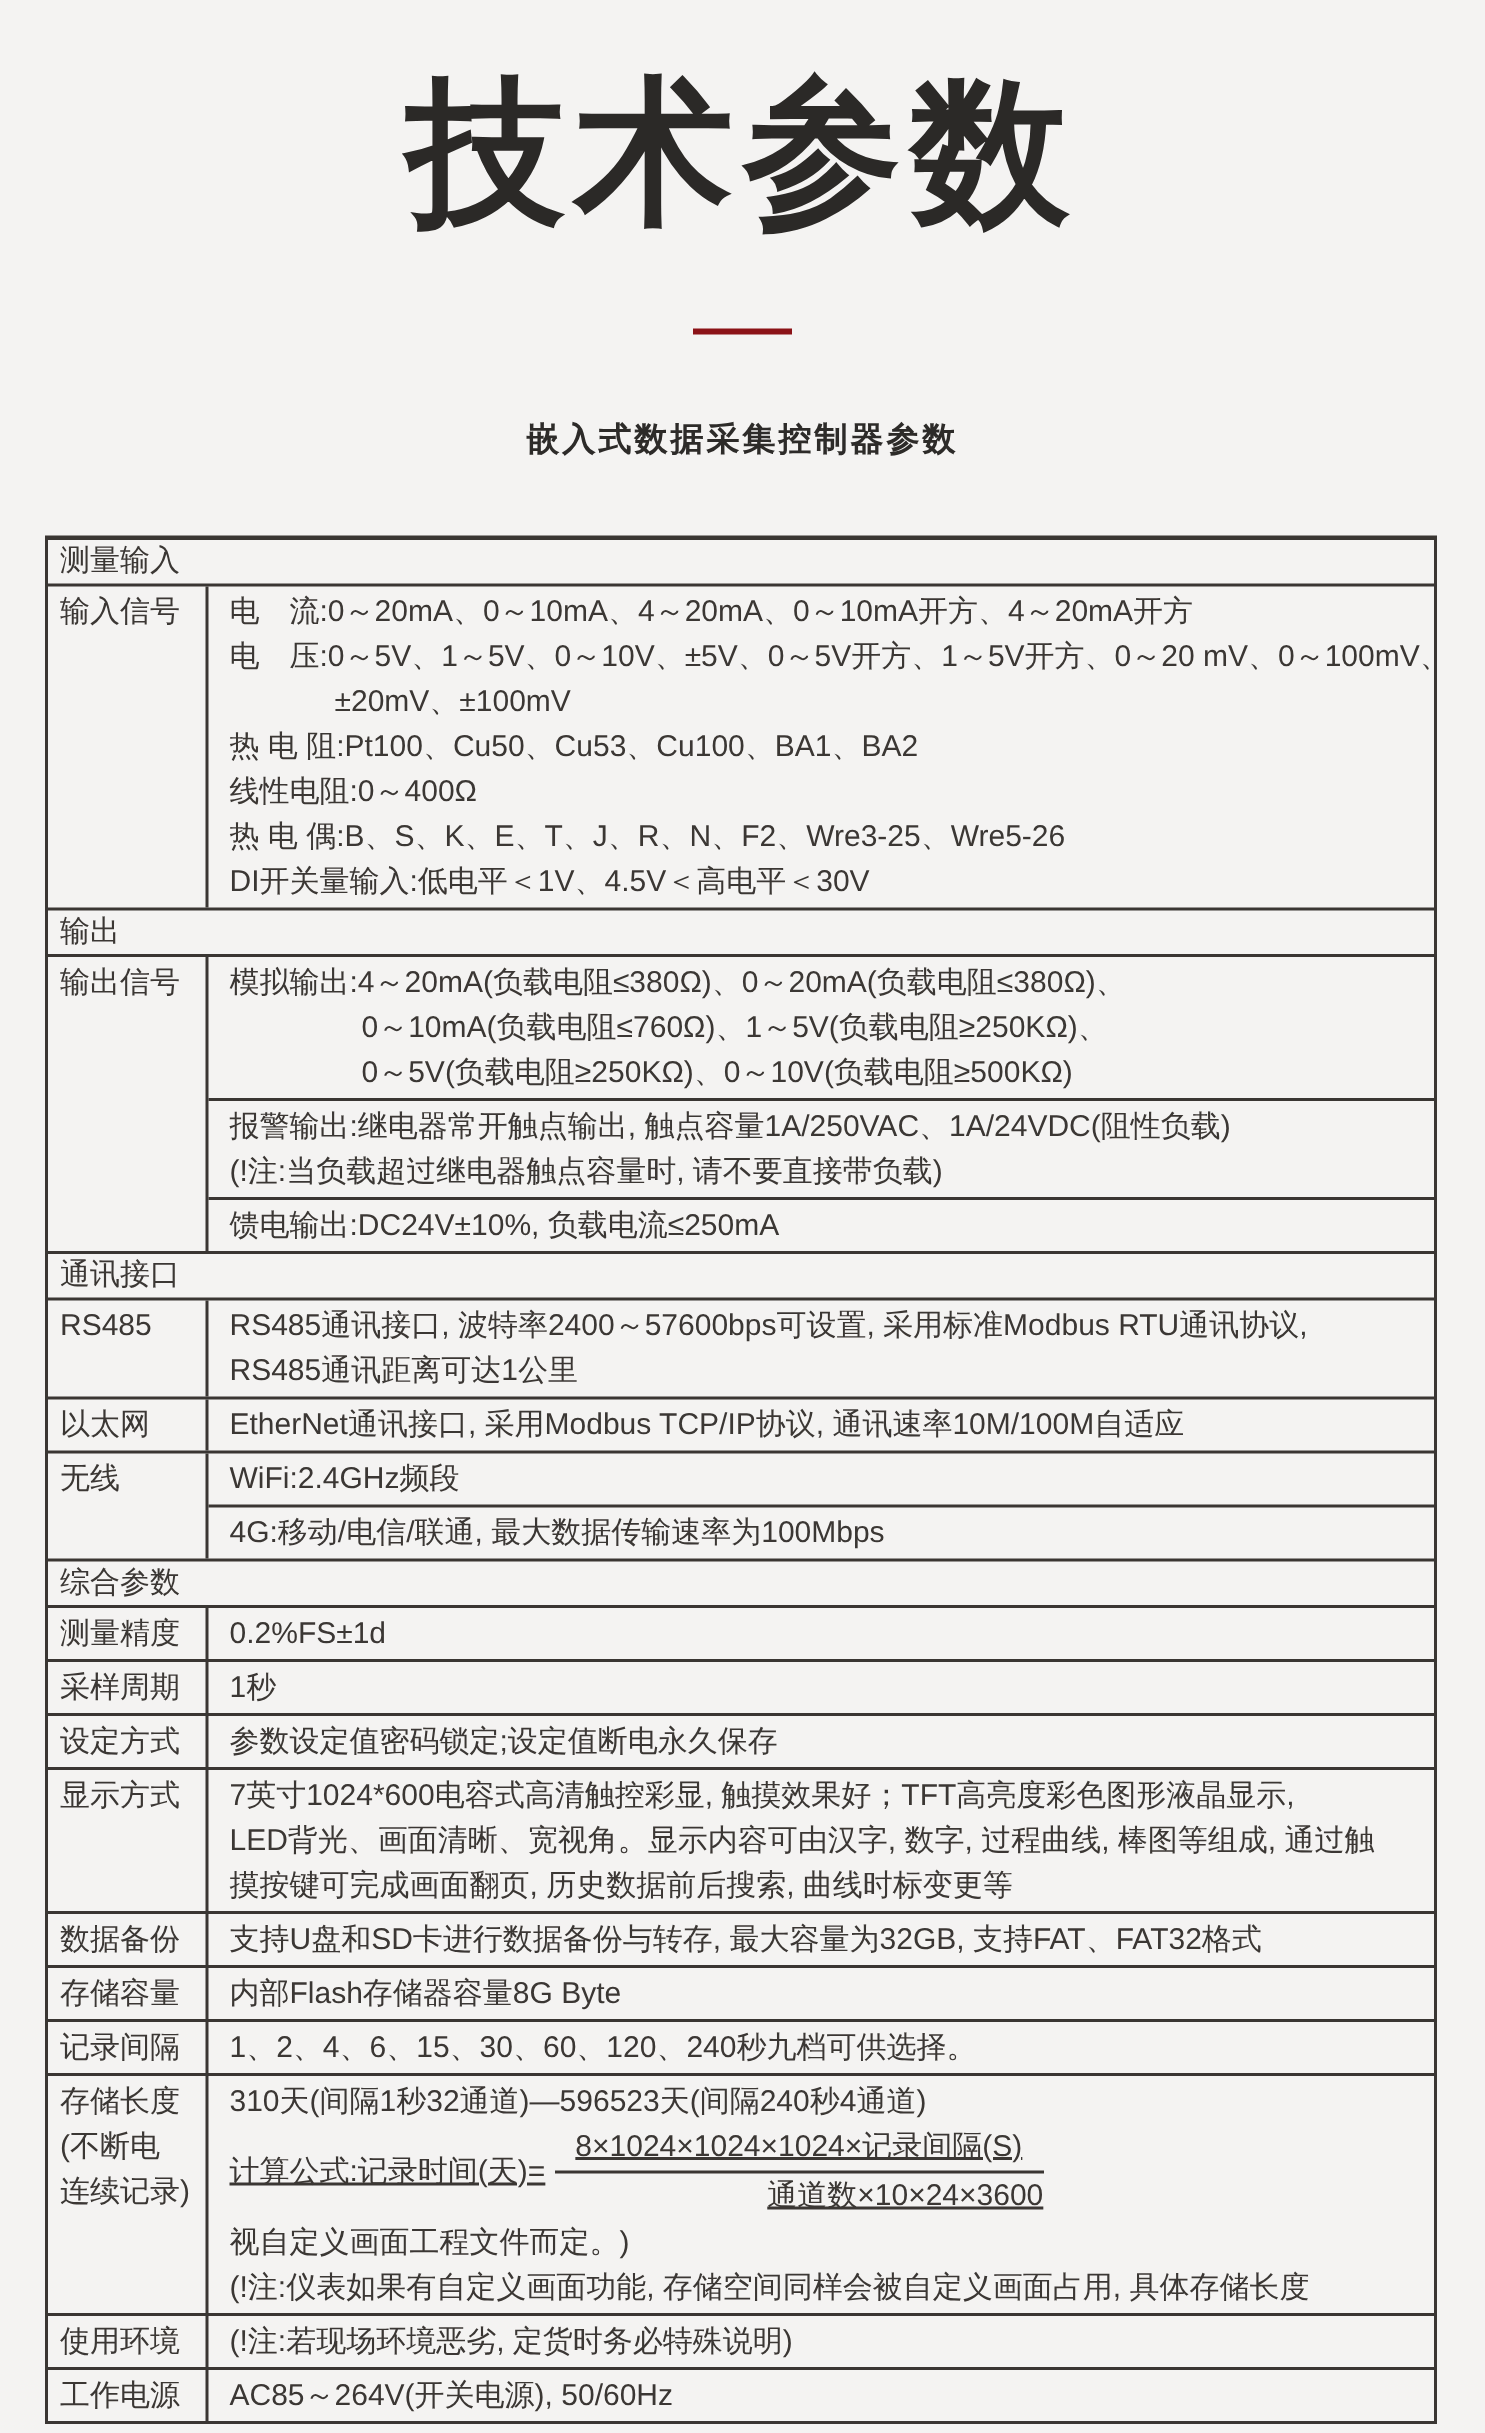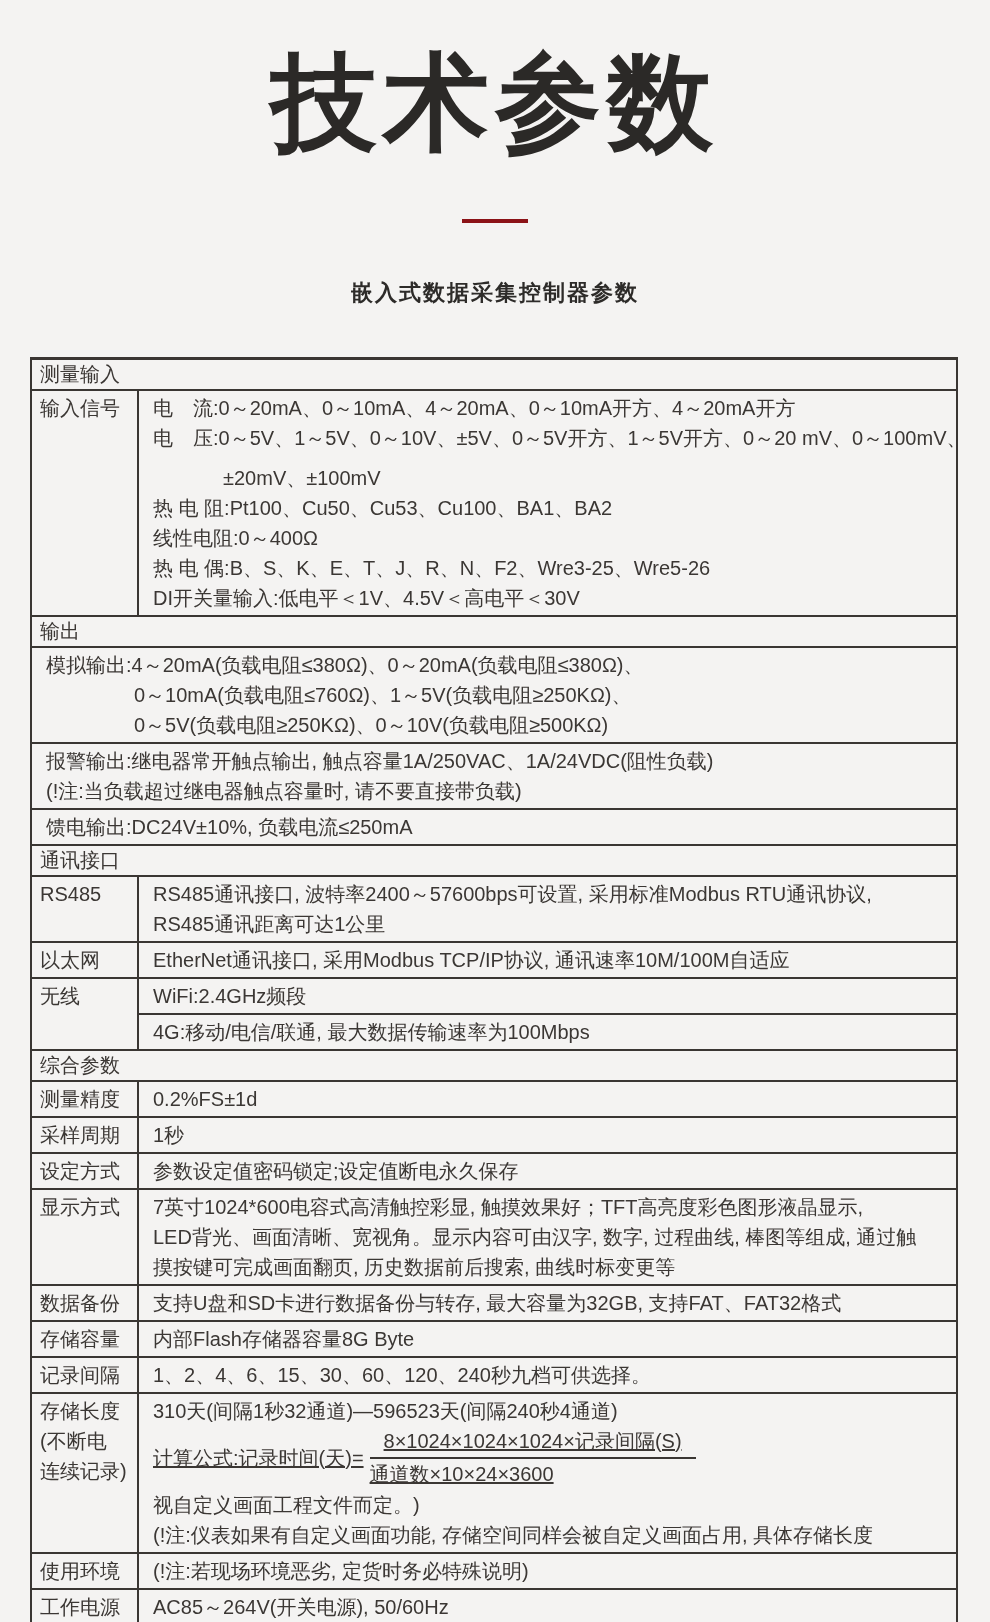--- a/index.html
+++ b/index.html
@@ -48,24 +48,24 @@
     flex:0 0 107px;
     box-sizing:border-box;
     border-right:2px solid #3a3633;
     padding:2px 2px 2px 8px;
     line-height:30px;
   }
   .val{flex:1 1 auto;min-width:0;display:flex;flex-direction:column;}
   .blk{padding:2px 10px 2px 14px;flex:1 0 auto;}
   .blk + .blk{border-top:2px solid #3a3633;}
   .line{line-height:30px;white-space:nowrap;}
-  .ind70{padding-left:70px;margin-top:10px;}
+  .ind70{padding-left:70px;}
   .ind88{padding-left:88px;}
   .formula{display:flex;align-items:center;line-height:30px;margin:1px 0;text-decoration:underline;}
-  .fraction{display:inline-block;text-align:left;margin-left:6px;}
+  .fraction{display:inline-block;text-align:right;margin-left:6px;}
   .numer{display:block;border-bottom:2px solid #3a3633;padding:0 14px 1px 14px;line-height:29px;}
   .denom{display:block;padding-top:1px;line-height:29px;}
 </style>
 </head>
 <body>
 
 <div>
 
   <h1 class="title">技术参数</h1>
   <div class="accent"></div>
@@ -86,20 +86,21 @@
           <div class="line">线性电阻:0～400Ω</div>
           <div class="line">热 电 偶:B、S、K、E、T、J、R、N、F2、Wre3-25、Wre5-26</div>
           <div class="line">DI开关量输入:低电平＜1V、4.5V＜高电平＜30V</div>
         </div>
       </div>
     </div>
 
     <div class="row sec">输出</div>
 
     <div class="row">
+      <div class="lbl">输出信号</div>
       <div class="val">
         <div class="blk">
           <div class="line">模拟输出:4～20mA(负载电阻≤380Ω)、0～20mA(负载电阻≤380Ω)、</div>
           <div class="line ind88">0～10mA(负载电阻≤760Ω)、1～5V(负载电阻≥250KΩ)、</div>
           <div class="line ind88">0～5V(负载电阻≥250KΩ)、0～10V(负载电阻≥500KΩ)</div>
         </div>
         <div class="blk">
           <div class="line">报警输出:继电器常开触点输出, 触点容量1A/250VAC、1A/24VDC(阻性负载)</div>
           <div class="line">(!注:当负载超过继电器触点容量时, 请不要直接带负载)</div>
         </div>

